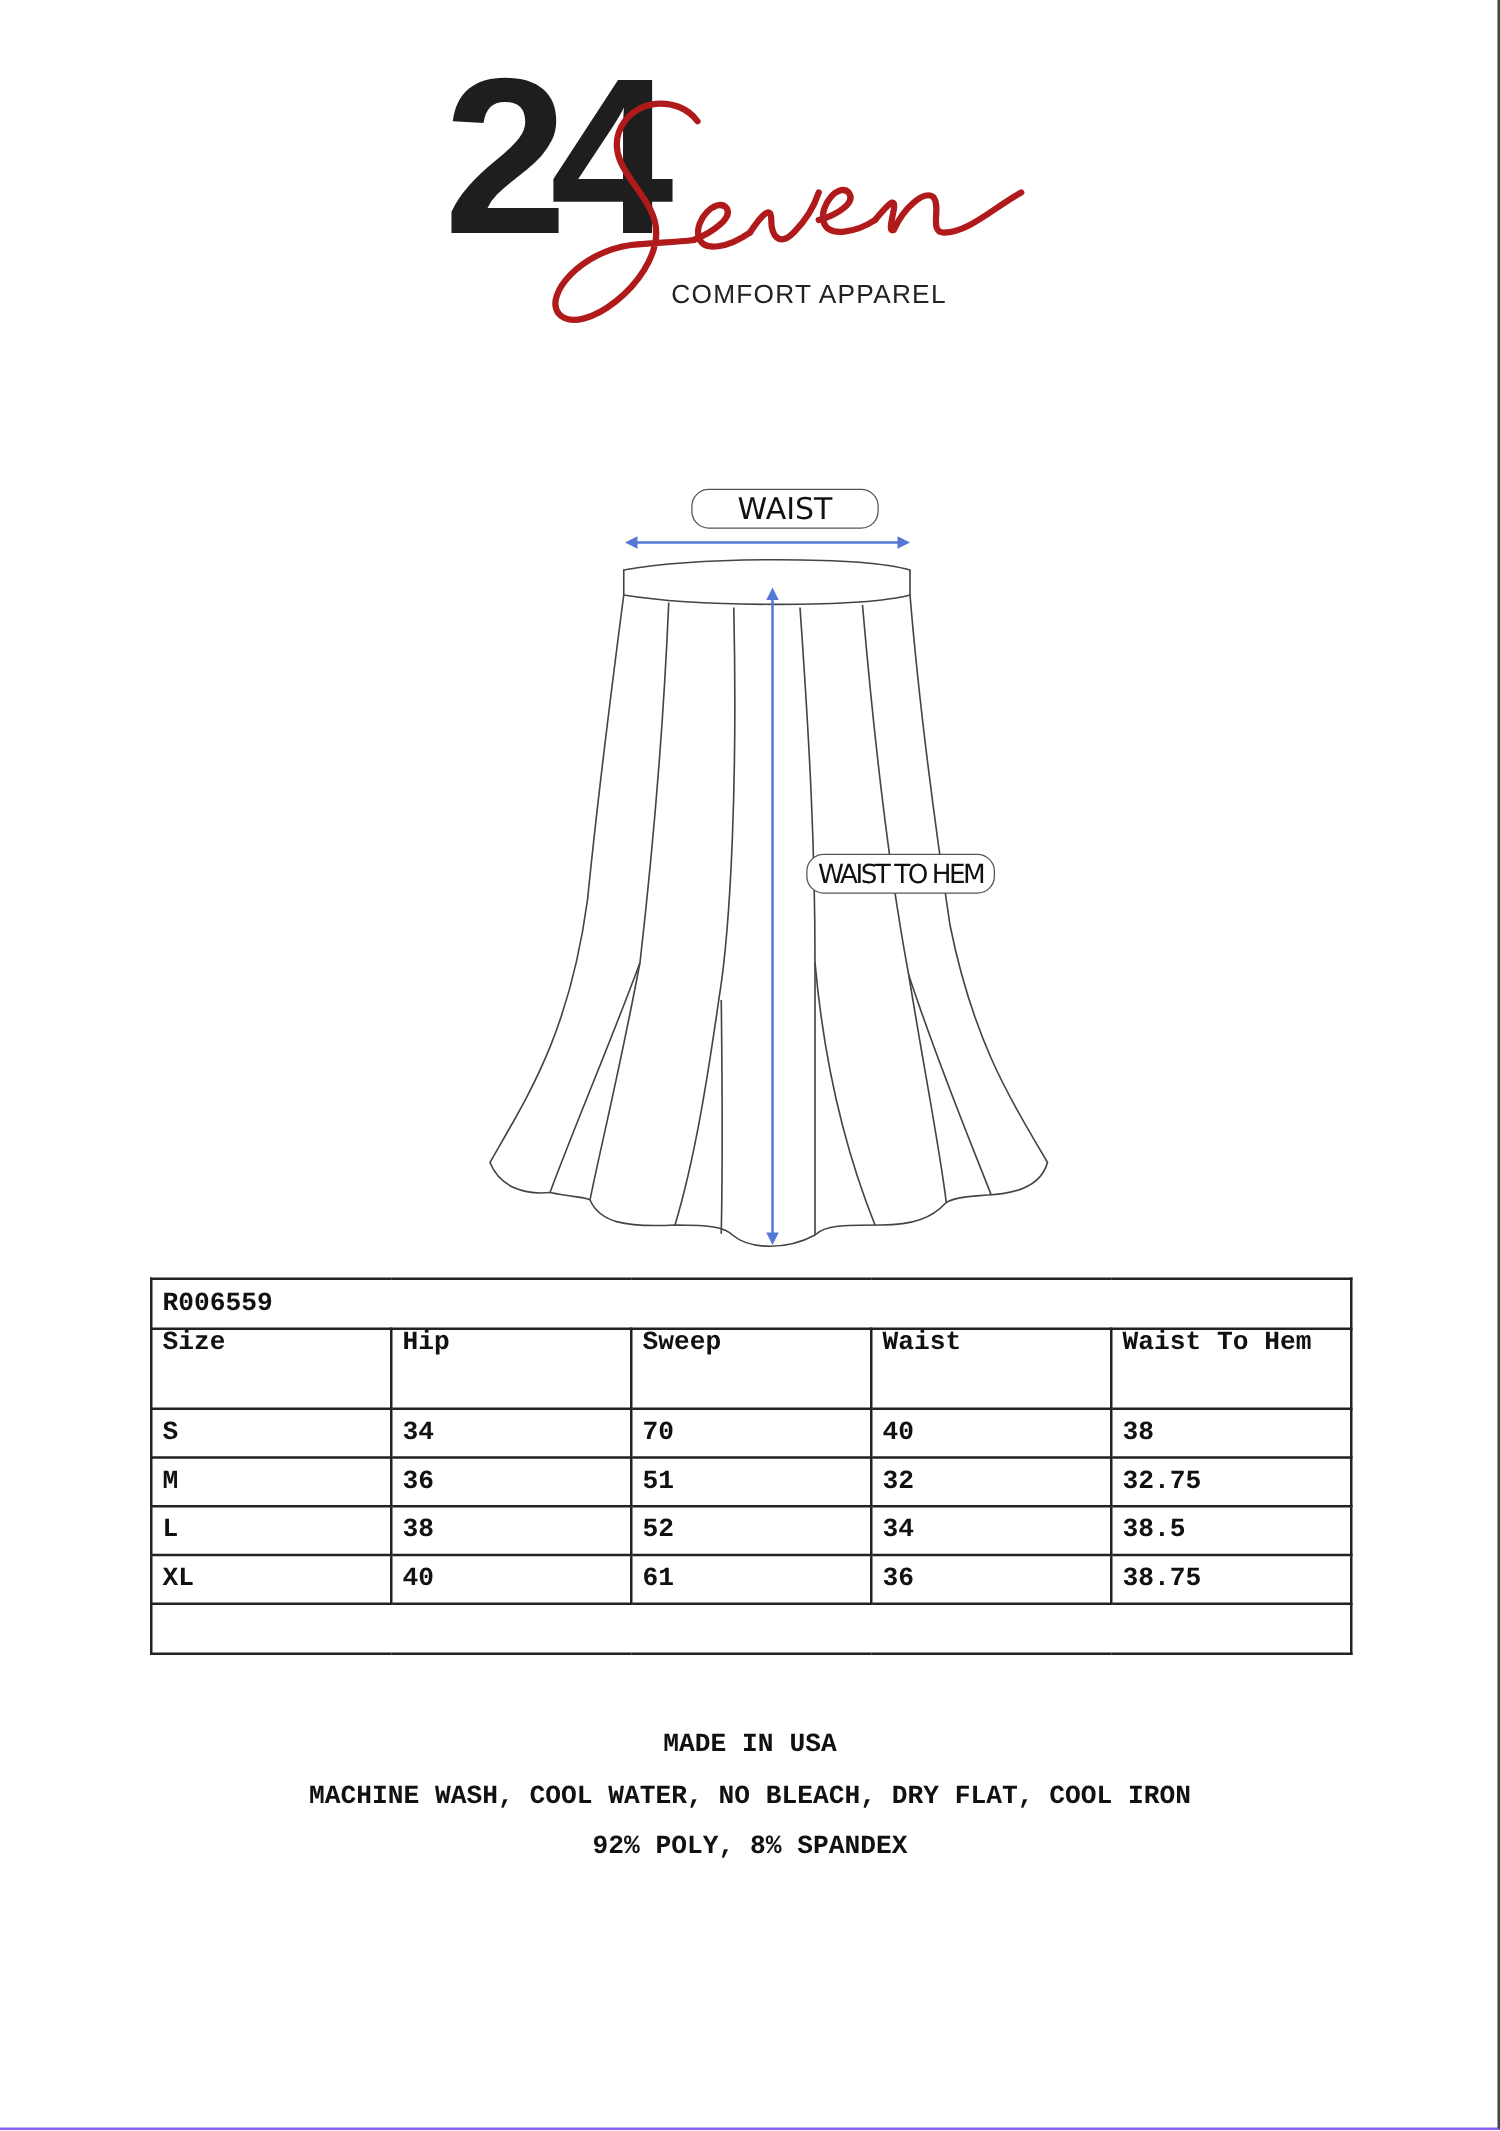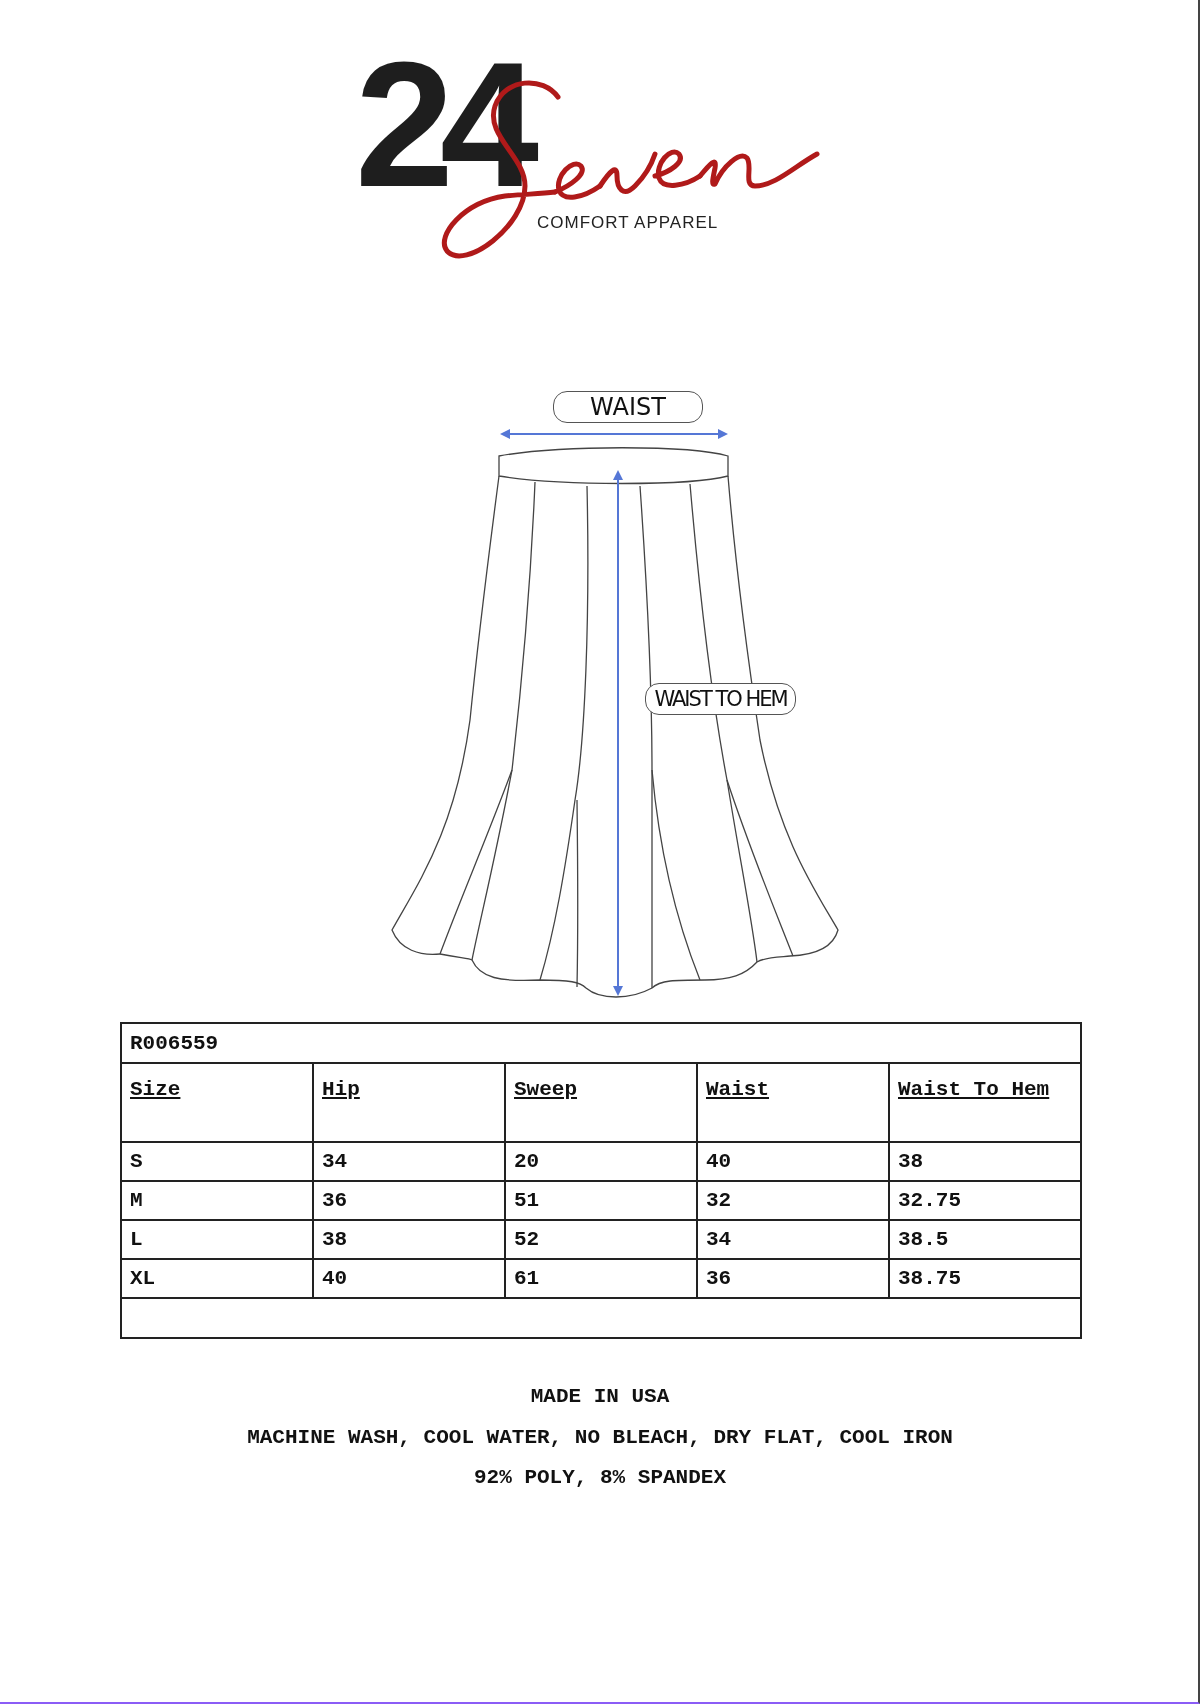--- a/index.html
+++ b/index.html
@@ -2,31 +2,31 @@
 <html><head>
 <meta charset="utf-8">
 <style>
   html, body { margin: 0; padding: 0; background: #ffffff; }
   body { width: 1200px; height: 1705px; position: relative; overflow: hidden; }
   .page { position: absolute; left: 0; top: 0; width: 1198px; height: 1702px; border-right: 2px solid #444; border-bottom: 2px solid #8b5cf6; background: #fff; }
 
   .logo { position: absolute; left: 355px; top: 36px; width: 540px; height: 240px; }
   .logo-24 { position: absolute; left: 0; top: 0; font-family: "Liberation Sans", sans-serif; font-weight: 700; font-size: 178px; line-height: 1; letter-spacing: -14px; color: #1e1e1e; }
   .logo-script { position: absolute; left: 0; top: 0; }
-  .logo-tag { position: absolute; left: 182px; top: 177px; font-family: "Liberation Sans", sans-serif; font-size: 17px; letter-spacing: 1px; color: #222; }
+  .logo-tag { position: absolute; left: 182px; top: 188px; font-family: "Liberation Sans", sans-serif; font-size: 21px; letter-spacing: 1px; color: #222; }
 
   .diagram { position: absolute; left: 0; top: 380px; width: 1200px; height: 640px; }
   .pill { position: absolute; border: 1.5px solid #555; border-radius: 14px; background: #fff; font-family: "DejaVu Sans", sans-serif; color: #111; text-align: center; }
   .pill-waist { left: 553px; top: 11px; width: 148px; height: 30px; line-height: 30px; font-size: 24px; }
   .pill-hem { left: 645px; top: 303px; width: 149px; height: 30px; line-height: 30px; font-size: 21px; letter-spacing: -2px; }
 
   .size-table { position: absolute; left: 120px; top: 1022px; width: 960px; border-collapse: collapse; font-family: "Liberation Mono", monospace; font-weight: 700; font-size: 21px; color: #111; table-layout: fixed; }
   .size-table td { border: 2.5px solid #222; padding: 0 8px; vertical-align: middle; }
   .size-table .id-cell { height: 38px; text-align: left; }
-  .size-table .hdr td { height: 62px; vertical-align: top; padding-top: 15px; line-height: 22px; text-decoration: underline; }
+  .size-table .hdr td { height: 62px; vertical-align: top; padding-top: 0; line-height: 22px; }
   .size-table .row td { height: 37px; }
   .size-table .empty td { height: 38px; }
 
   .footer-line { position: absolute; left: 0; width: 1200px; text-align: center; font-family: "Liberation Mono", monospace; font-weight: 700; font-size: 21px; color: #111; }
 </style>
 </head>
 <body>
 
 <div class="page">
 
@@ -100,21 +100,21 @@
     <tr class="hdr">
       <td>Size</td>
       <td>Hip</td>
       <td>Sweep</td>
       <td>Waist</td>
       <td>Waist To Hem</td>
     </tr>
     <tr class="row">
       <td>S</td>
       <td>34</td>
-      <td>20</td>
+      <td>70</td>
       <td>40</td>
       <td>38</td>
     </tr>
     <tr class="row">
       <td>M</td>
       <td>36</td>
       <td>51</td>
       <td>32</td>
       <td>32.75</td>
     </tr>

